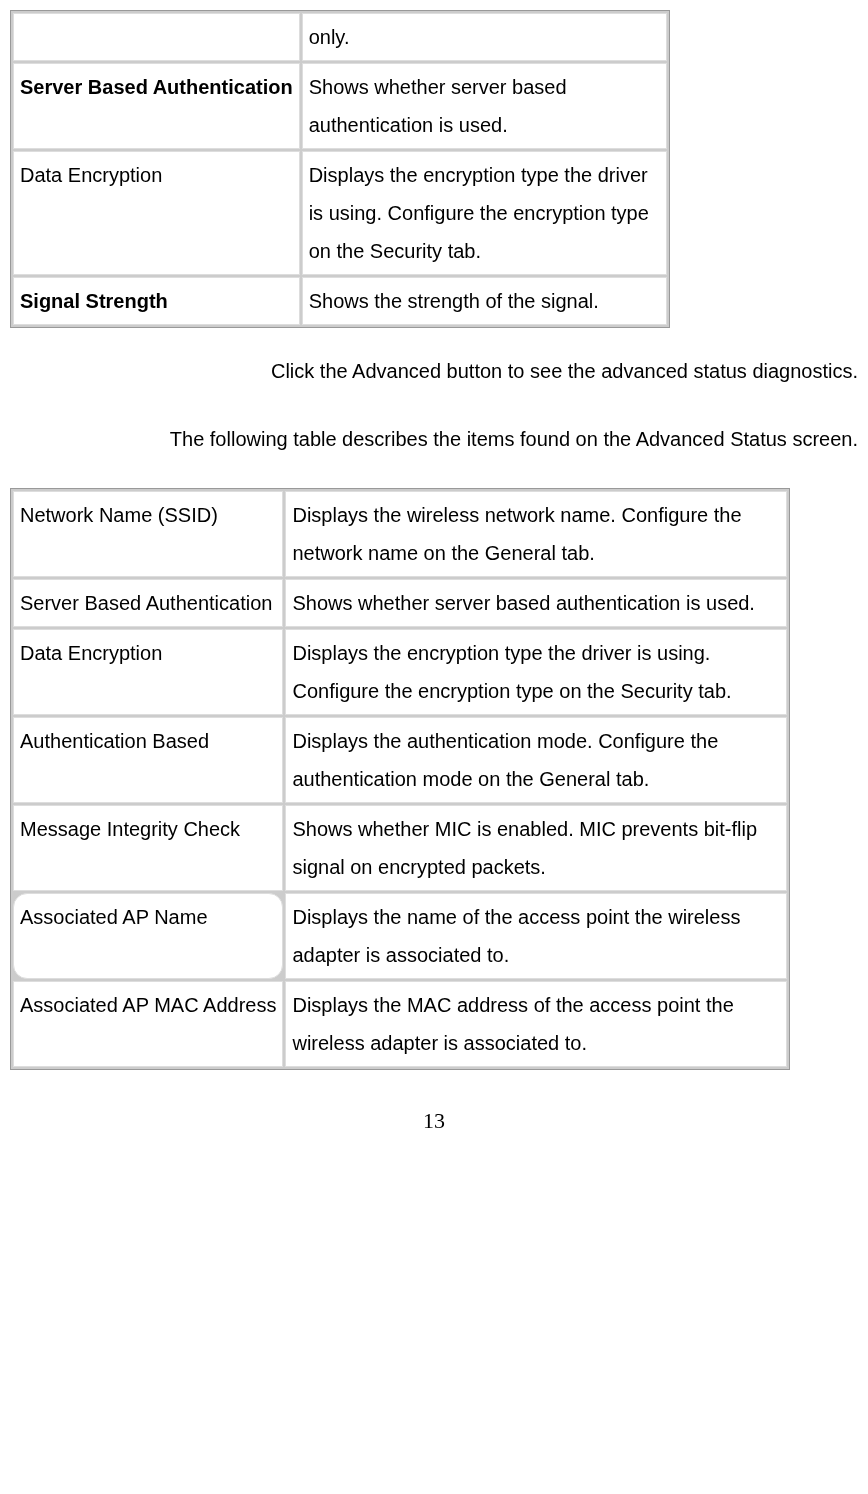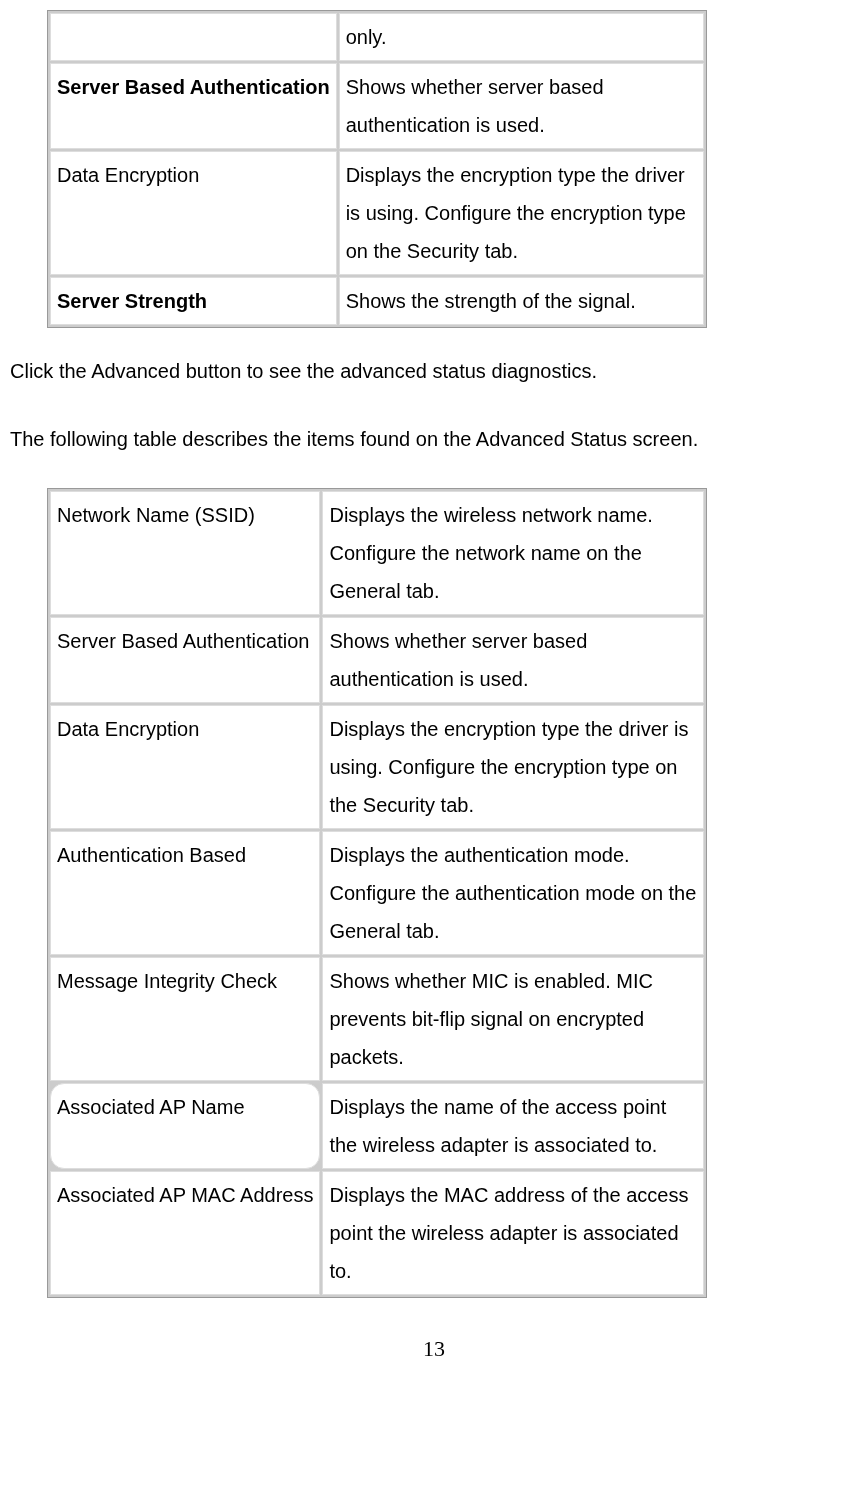--- a/index.html
+++ b/index.html
@@ -10,66 +10,66 @@
       padding: 10px;
       background: #fff;
       line-height: 1.9;
     }
     table {
       border-collapse: separate;
       border-spacing: 2px;
       border: 1px solid #999;
       background: #ccc;
       margin-bottom: 24px;
-      margin-left: 37px;
     }
     td {
       background: #fff;
       padding: 4px 6px;
       vertical-align: top;
       border: 1px solid #ddd;
     }
     td.label {
       text-align: left;
       white-space: nowrap;
     }
     td.bold {
       font-weight: bold;
     }
     .body-text {
       margin: 12px 0 30px 0;
+      text-align: right;
     }
     .page-number {
       text-align: center;
       font-family: "Times New Roman", Times, serif;
       font-size: 22px;
       margin-top: 30px;
     }
     .table1 { width: 660px; }
-    .table2 { width: 660px; }
+    .table2 { width: 780px; }
   </style>
 </head>
 <body>
 
 <table class="table1">
   <tbody id="table1-body">
       <tr>
         <td class="label" style="width: 170px;"></td>
         <td>only.</td>
       </tr>
       <tr>
         <td class="label bold" style="width: 170px;">Server Based Authentication</td>
         <td>Shows whether server based authentication is used.</td>
       </tr>
       <tr>
         <td class="label" style="width: 170px;">Data Encryption</td>
         <td>Displays the encryption type the driver is using.    Configure the encryption type on the Security tab.</td>
       </tr>
       <tr>
-        <td class="label bold" style="width: 170px;">Server Strength</td>
+        <td class="label bold" style="width: 170px;">Signal Strength</td>
         <td>Shows the strength of the signal.</td>
       </tr>
     </tbody>
 </table>
 
 <div class="body-text">Click the Advanced button to see the advanced status diagnostics.</div>
 
 <div class="body-text">The following table describes the items found on the Advanced Status screen.</div>
 
 <table class="table2">

